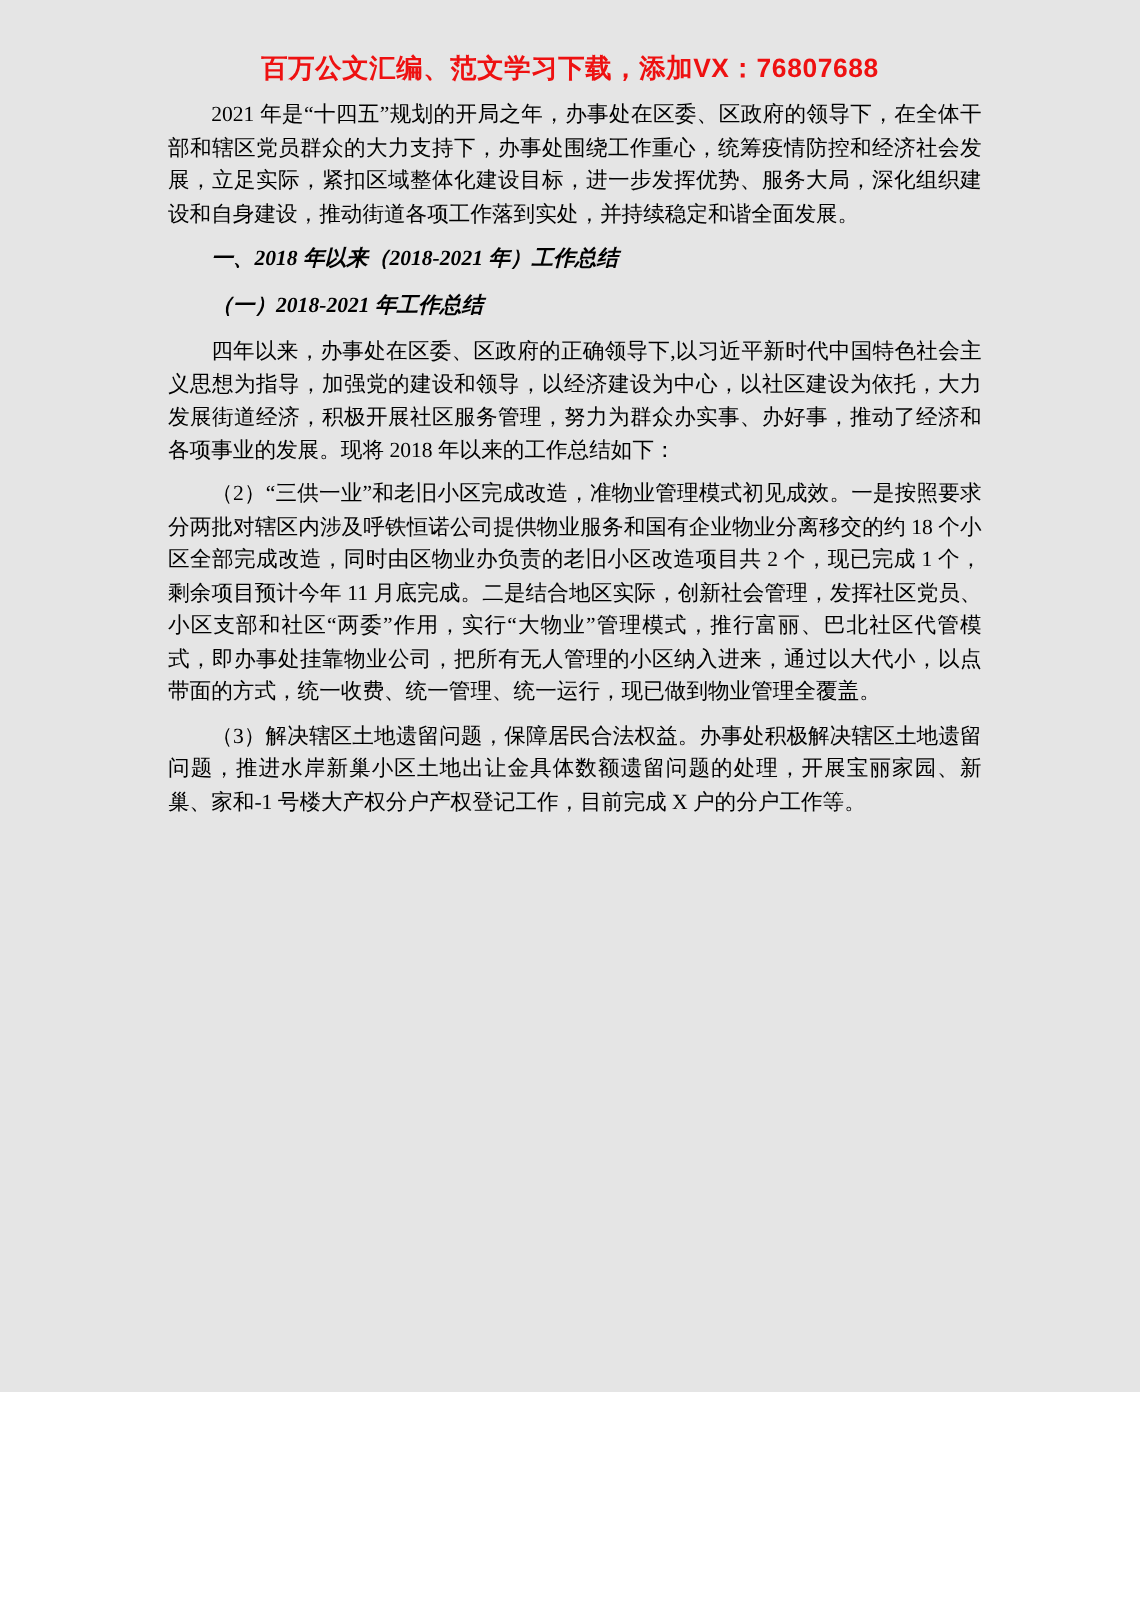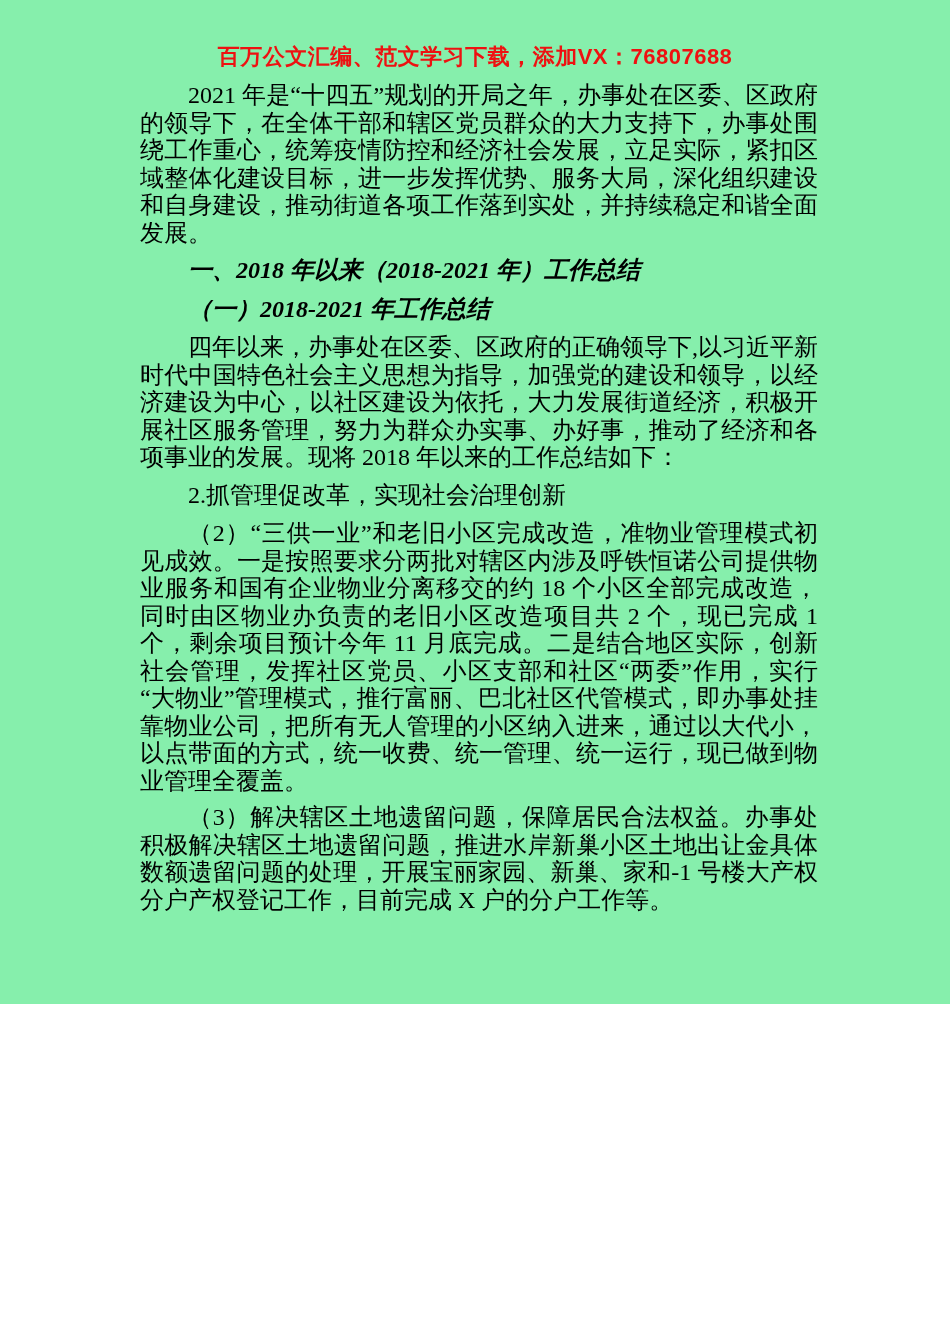--- a/index.html
+++ b/index.html
@@ -3,22 +3,22 @@
 <meta charset="utf-8">
 <style>
   html, body {
     margin: 0;
     padding: 0;
     background: #ffffff;
   }
   .page {
     position: relative;
     width: 950px;
-    height: 1004px;
-    background: #86efac;
+    height: 1160px;
+    background: #e5e5e5;
     overflow: hidden;
   }
   .notice {
     position: absolute;
     top: 42px;
     left: 0;
     width: 100%;
     text-align: center;
     font-family: "Liberation Sans", "DejaVu Sans", sans-serif;
     font-weight: bold;
@@ -26,21 +26,21 @@
     color: #ee1111;
     letter-spacing: 0.5px;
     white-space: nowrap;
   }
   .content {
     position: absolute;
     left: 140px;
     top: 82px;
     width: 678px;
     font-family: "Liberation Serif", "DejaVu Serif", serif;
-    font-size: 24px;
+    font-size: 18px;
     line-height: 27.5px;
     color: #000000;
     text-align: justify;
   }
   .content p {
     margin: 0 0 9px 0;
     text-indent: 2em;
   }
   .content p.h1,
   .content p.h2 {
@@ -73,21 +73,20 @@
     <p class="body">2021 年是“十四五”规划的开局之年，办事处在区委、区政府的领导下，在全体干部和辖区党员群众的大力支持下，办事处围绕工作重心，统筹疫情防控和经济社会发展，立足实际，紧扣区域整体化建设目标，进一步发挥优势、服务大局，深化组织建设和自身建设，推动街道各项工作落到实处，并持续稳定和谐全面发展。</p>
 
     <p class="h1">一、2018 年以来（2018-2021 年）工作总结</p>
 
     <p class="h2">（一）2018-2021 年工作总结</p>
 
     <p class="body">四年以来，办事处在区委、区政府的正确领导下,以习近平新时代中国特色社会主义思想为指导，加强党的建设和领导，以经济建设为中心，以社区建设为依托，大力发展街道经济，积极开展社区服务管理，努力为群众办实事、办好事，推动了经济和各项事业的发展。现将 2018 年以来的工作总结如下：</p>
 
 
 
-    <p class="sub">2.抓管理促改革，实现社会治理创新</p>
 
 
     <p class="body">（2）“三供一业”和老旧小区完成改造，准物业管理模式初见成效。一是按照要求分两批对辖区内涉及呼铁恒诺公司提供物业服务和国有企业物业分离移交的约 18 个小区全部完成改造，同时由区物业办负责的老旧小区改造项目共 2 个，现已完成 1 个，剩余项目预计今年 11 月底完成。二是结合地区实际，创新社会管理，发挥社区党员、小区支部和社区“两委”作用，实行“大物业”管理模式，推行富丽、巴北社区代管模式，即办事处挂靠物业公司，把所有无人管理的小区纳入进来，通过以大代小，以点带面的方式，统一收费、统一管理、统一运行，现已做到物业管理全覆盖。</p>
 
     <p class="body">（3）解决辖区土地遗留问题，保障居民合法权益。办事处积极解决辖区土地遗留问题，推进水岸新巢小区土地出让金具体数额遗留问题的处理，开展宝丽家园、新巢、家和-1 号楼大产权分户产权登记工作，目前完成 X 户的分户工作等。</p>
   </div>
 
   <div class="page-number">1</div>
 
 </div>

